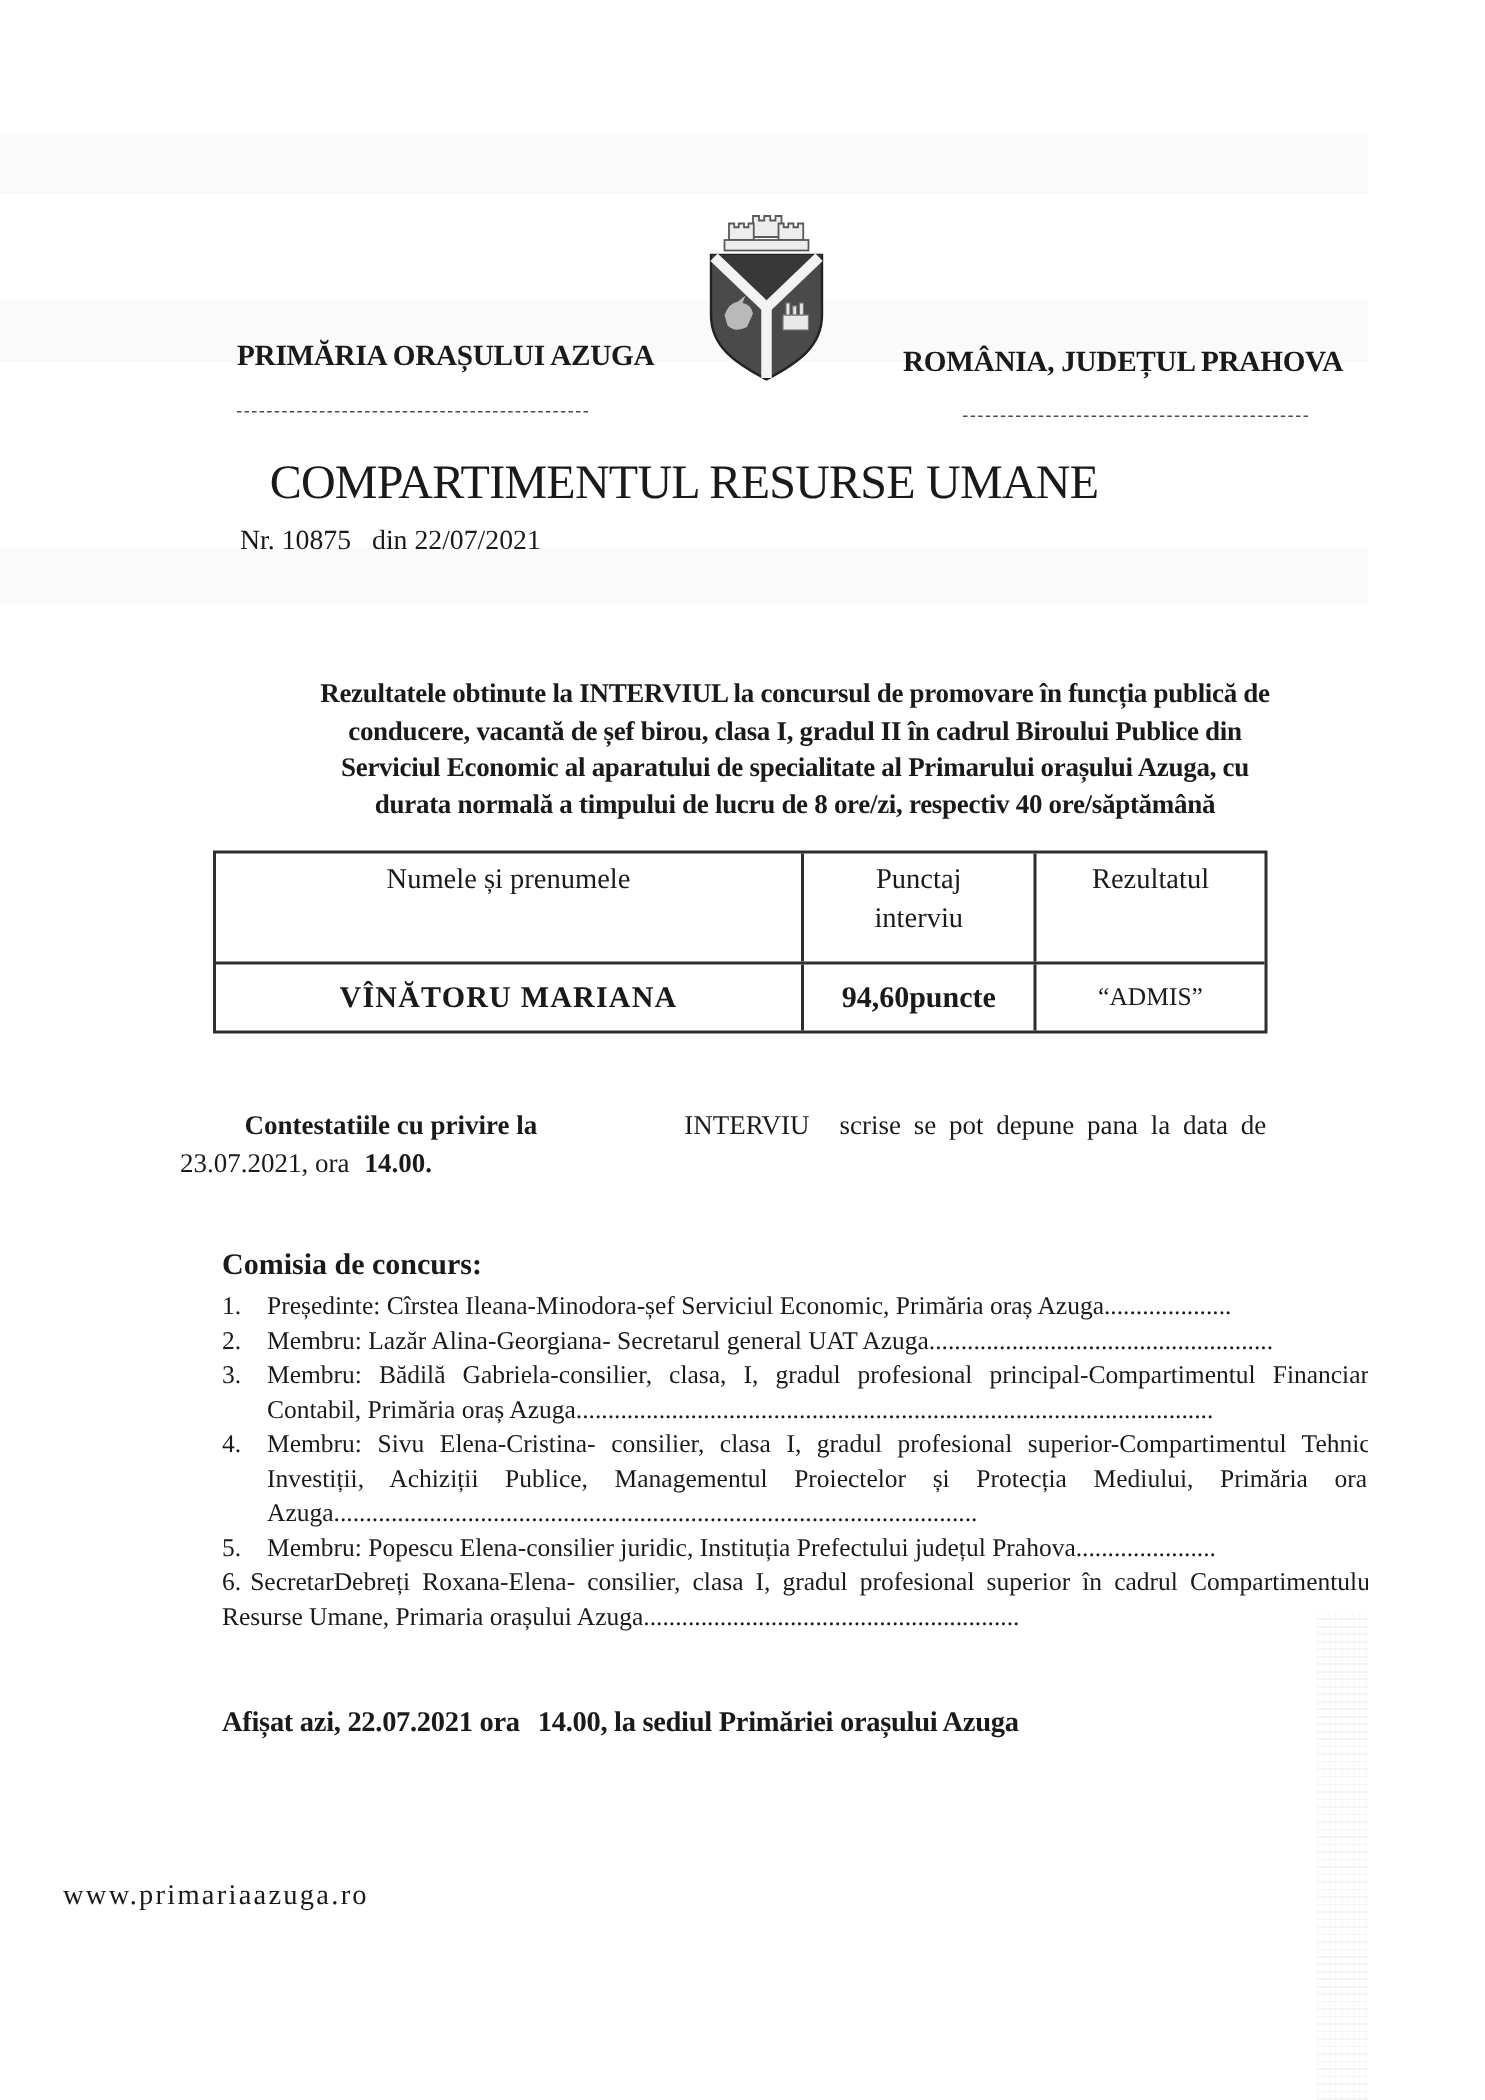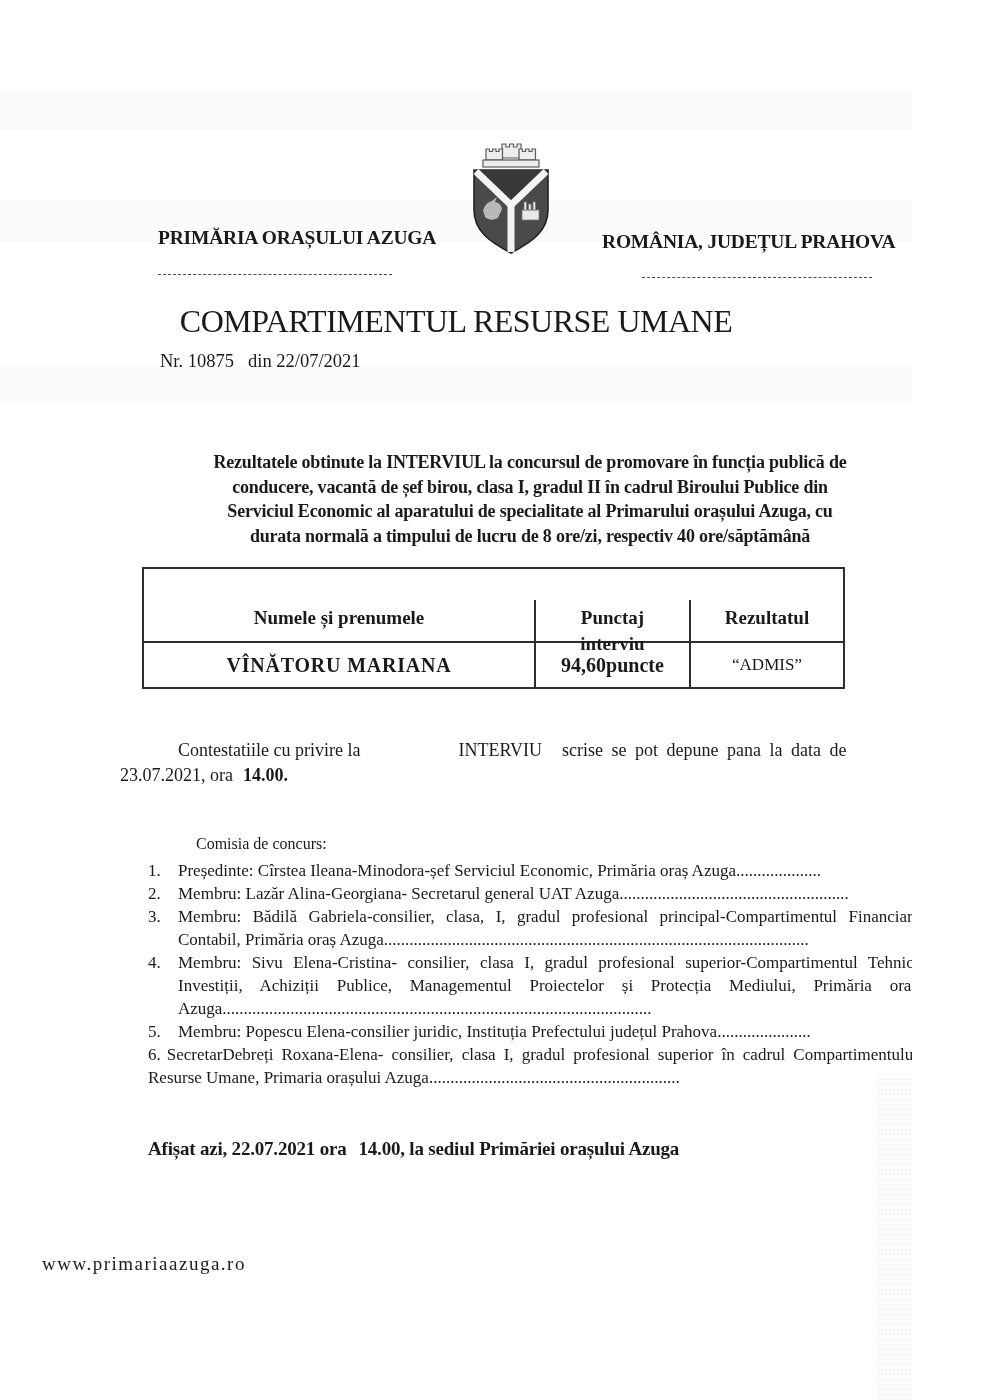--- a/index.html
+++ b/index.html
@@ -54,35 +54,35 @@
 
   .rtable {
     position: absolute; left: 142px; top: 567px; width: 703px;
     border: 2px solid #2e2e2e;
   }
   .trow { display: grid; grid-template-columns: 390px 155px 1fr; }
   .trow.hdr { height: 72px; }
   .trow.dat { height: 46px; border-top: 2px solid #2e2e2e; }
   .cell { display: flex; align-items: flex-start; justify-content: center; }
   .cell.c2, .cell.c3 { border-left: 2px solid #2e2e2e; }
-  .hdr .cell { font-weight: bold; font-size: 19px; padding-top: 5px; text-align: center; white-space: pre-line; line-height: 26px; margin-top: 31px; }
+  .hdr .cell { font-weight: normal; font-size: 19px; padding-top: 5px; text-align: center; white-space: pre-line; line-height: 26px; }
   .dat .cell { align-items: center; }
   .cell-name { font-weight: bold; font-size: 20px; letter-spacing: 0.8px; }
   .cell-score { font-weight: bold; font-size: 20px; }
   .cell-result { font-size: 17px; }
 
   .contest { position: absolute; left: 120px; top: 738px; width: 794px; font-size: 18px; line-height: 25px; }
   .contest .l1 { display: flex; }
-  .contest .l1 .seg1 { margin-left: 58px; }
+  .contest .l1 .seg1 { margin-left: 43px; font-weight: bold; }
   .contest .l1 .seg2 { margin-left: 98px; }
   .contest .l1 .seg3 { margin-left: 20px; word-spacing: 4px; }
   .contest .l2 .bold { font-weight: bold; margin-left: 10px; font-family: Liberation Serif, serif; }
 
   .commission { position: absolute; left: 148px; top: 832px; width: 770px; font-size: 17px; line-height: 23px; }
-  .commission .c-title { font-weight: normal; font-size: 16px; margin-bottom: 4px; margin-left: 48px; }
+  .commission .c-title { font-weight: bold; font-size: 20px; margin-bottom: 4px; }
   .c-item { display: flex; }
   .c-num { width: 30px; flex: none; }
   .c-text { flex: 1; text-align: justify; }
   .c-item.flat { display: block; text-align: justify; }
   .c-item.flat .c-num { width: auto; margin-right: 6px; }
 
   .posting { position: absolute; left: 148px; top: 1138px; font-size: 19px; font-weight: bold; letter-spacing: -0.2px; }
   .posting .gap { display: inline-block; width: 12px; }
 
   .site { position: absolute; left: 0; top: 1253px; width: 100%; text-align: left;

